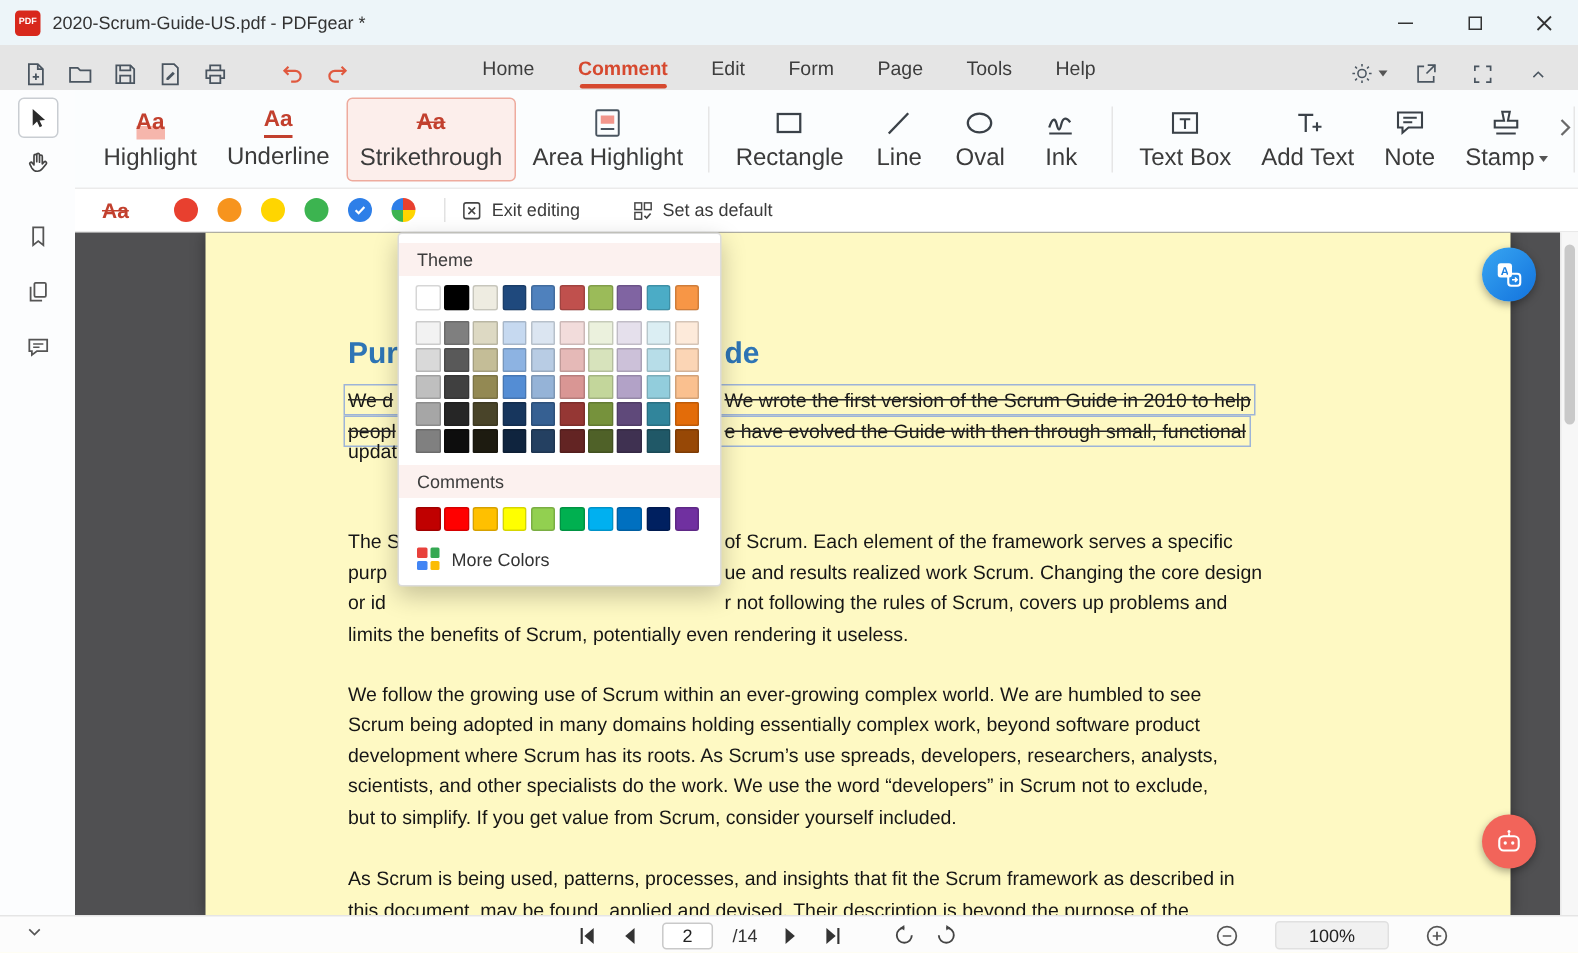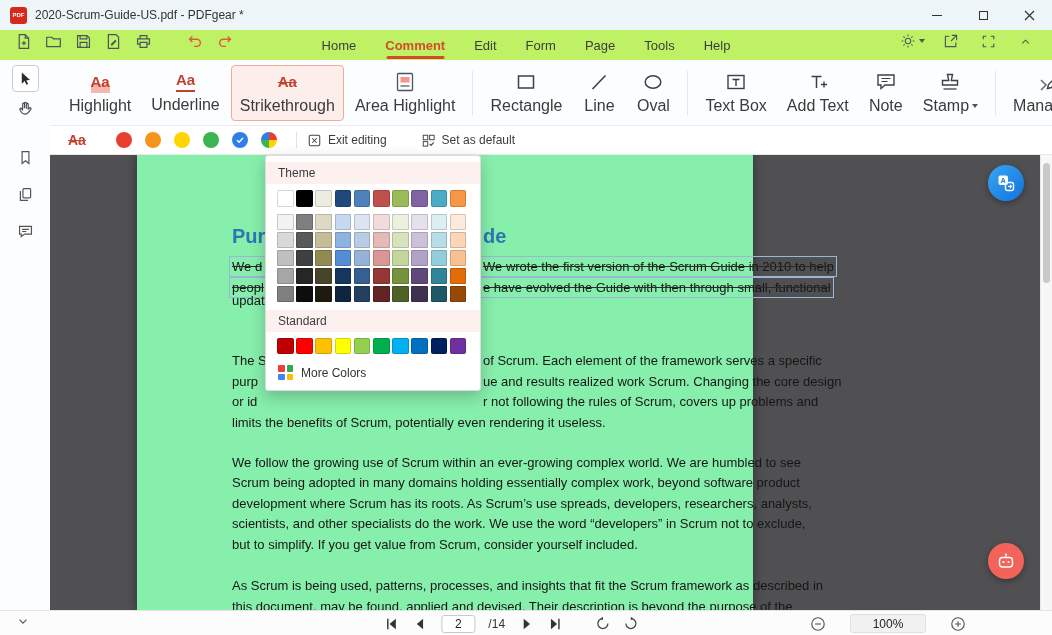--- a/index.html
+++ b/index.html
@@ -10,21 +10,21 @@
   
   .titlebar{position:absolute;top:0;left:0;right:0;height:30px;background:#edf5f9;display:flex;align-items:center;padding-left:10px;}
   .app-badge{width:17px;height:17px;background:#d8281c;border-radius:3px;color:#fff;font-size:6px;font-weight:bold;display:flex;align-items:center;justify-content:center;flex:0 0 auto;}
   .title-text{font-size:12px;color:#333;margin-left:8px;white-space:nowrap;}
   .win-controls{margin-left:auto;display:flex;height:30px;}
   .win-btn{width:46px;height:30px;display:flex;align-items:center;justify-content:center;}
   .min-glyph{width:10px;height:1px;background:#333;}
   .max-glyph{width:9px;height:9px;border:1px solid #333;}
 
   
-  .menurow{position:absolute;top:30px;left:0;right:0;height:30px;background:#bef264;display:flex;align-items:flex-start;}
+  .menurow{position:absolute;top:30px;left:0;right:0;height:30px;background:#e5e5e5;display:flex;align-items:flex-end;}
   .qat{display:flex;align-items:center;gap:8px;padding-left:12px;}
   .qbtn{width:22px;height:22px;display:flex;align-items:center;justify-content:center;border-radius:3px;}
   .tabs{position:absolute;left:50%;transform:translateX(-50%);display:flex;gap:29px;align-items:center;height:30px;}
   .tab{font-size:13px;color:#3d3d3d;height:30px;display:flex;align-items:center;position:relative;white-space:nowrap;}
   .tab.active{color:#d6492f;font-weight:bold;}
   .tab.active::after{content:"";position:absolute;left:1px;right:1px;bottom:1px;height:3px;background:#d6492f;border-radius:2px;}
   .top-right{margin-left:auto;display:flex;align-items:center;gap:15px;padding-right:16px;}
   .caret-down{width:0;height:0;border-left:3.5px solid transparent;border-right:3.5px solid transparent;border-top:4px solid #555;display:inline-block;margin-left:3px;}
 
   
@@ -48,21 +48,21 @@
   .ctxbtn{display:flex;align-items:center;gap:6px;font-size:12px;color:#3b3b3b;margin-right:34px;white-space:nowrap;}
 
   
   .sidebar{position:absolute;left:0;top:60px;width:50px;bottom:25px;background:#fcfdfe;display:flex;flex-direction:column;align-items:center;padding-top:5px;z-index:2;}
   .side-tool{width:27px;height:27px;display:flex;align-items:center;justify-content:center;margin-bottom:3px;border-radius:4px;}
   .side-tool.active{border:1px solid #c9cdd2;background:#fff;}
   .side-group{margin-top:24px;display:flex;flex-direction:column;gap:20px;align-items:center;}
 
   
   .docarea{position:absolute;left:50px;top:155px;right:12px;bottom:25px;background:#505052;overflow:hidden;}
-  .page{position:absolute;left:87px;top:0;width:616px;height:100%;background:#86efac;box-shadow:0 0 10px rgba(0,0,0,.4);}
+  .page{position:absolute;left:87px;top:0;width:870px;height:100%;background:#fef9c3;box-shadow:0 0 10px rgba(0,0,0,.4);}
   .pline{position:absolute;left:95px;height:20px;line-height:20px;font-size:13px;color:#161616;white-space:nowrap;}
   .pfrag-r{position:absolute;left:251px;top:0;}
   .phead{font-size:20px;font-weight:bold;color:#2e75b5;height:26px;line-height:26px;}
   .annbox{position:absolute;left:92px;height:21px;line-height:19px;font-size:13px;color:#161616;border:1px solid #9db4d8;white-space:nowrap;padding:0 2px;width:max-content;}
   .fl{display:inline-block;width:251px;vertical-align:top;}
   .strike{text-decoration:line-through;text-decoration-color:#2a2a2a;}
 
   .vscroll{position:absolute;right:0;top:155px;bottom:25px;width:12px;background:#f7f7f7;border-left:1px solid #e9e9e9;}
   .vthumb{position:absolute;left:2px;right:2px;top:8px;height:120px;background:#c9c9c9;border-radius:4px;}
 
@@ -235,20 +235,27 @@
           <path d="M4.5 18L17.5 4.5" stroke="#3a4148" stroke-width="1.6"></path>
         </svg>
       <span class="rlabel">Line</span>
     </div>
     <div class="rbtn">
       <svg width="22" height="22" viewBox="0 0 22 22">
           <ellipse cx="11" cy="11" rx="7.8" ry="6.3" fill="none" stroke="#3a4148" stroke-width="1.5"></ellipse>
         </svg>
       <span class="rlabel">Oval</span>
     </div>
+    <div class="rbtn">
+      <svg width="22" height="22" viewBox="0 0 22 22">
+          <path d="M3.5 14c2-6.5 4-6.5 5-2s2 4.3 3 0 3-5.5 6-1.5" fill="none" stroke="#3a4148" stroke-width="1.5"></path>
+          <path d="M3.5 18h15" stroke="#3a4148" stroke-width="1.3"></path>
+        </svg>
+      <span class="rlabel">Ink</span>
+    </div>
     <div class="rsep"></div>
     <div class="rbtn">
       <svg width="22" height="22" viewBox="0 0 22 22">
           <rect x="3" y="4.5" width="16" height="13" fill="none" stroke="#3a4148" stroke-width="1.4"></rect>
           <path d="M7.5 8.5h7M11 8.5v6.5" stroke="#3a4148" stroke-width="1.4"></path>
         </svg>
       <span class="rlabel">Text Box</span>
     </div>
     <div class="rbtn">
       <svg width="22" height="22" viewBox="0 0 22 22">
@@ -470,21 +477,21 @@
         <div class="sw" style="background: rgb(29, 27, 16);"></div>
         <div class="sw" style="background: rgb(15, 36, 62);"></div>
         <div class="sw" style="background: rgb(36, 64, 97);"></div>
         <div class="sw" style="background: rgb(99, 36, 35);"></div>
         <div class="sw" style="background: rgb(79, 97, 40);"></div>
         <div class="sw" style="background: rgb(63, 49, 81);"></div>
         <div class="sw" style="background: rgb(32, 88, 103);"></div>
         <div class="sw" style="background: rgb(151, 72, 6);"></div>
       </div>
     </div>
-    <div class="plabel">Standard</div>
+    <div class="plabel">Comments</div>
     <div class="swrow">
       <div class="sw" style="background: rgb(192, 0, 0);"></div>
       <div class="sw" style="background: rgb(255, 0, 0);"></div>
       <div class="sw" style="background: rgb(255, 192, 0);"></div>
       <div class="sw" style="background: rgb(255, 255, 0);"></div>
       <div class="sw" style="background: rgb(146, 208, 80);"></div>
       <div class="sw" style="background: rgb(0, 176, 80);"></div>
       <div class="sw" style="background: rgb(0, 176, 240);"></div>
       <div class="sw" style="background: rgb(0, 112, 192);"></div>
       <div class="sw" style="background: rgb(0, 32, 96);"></div>

